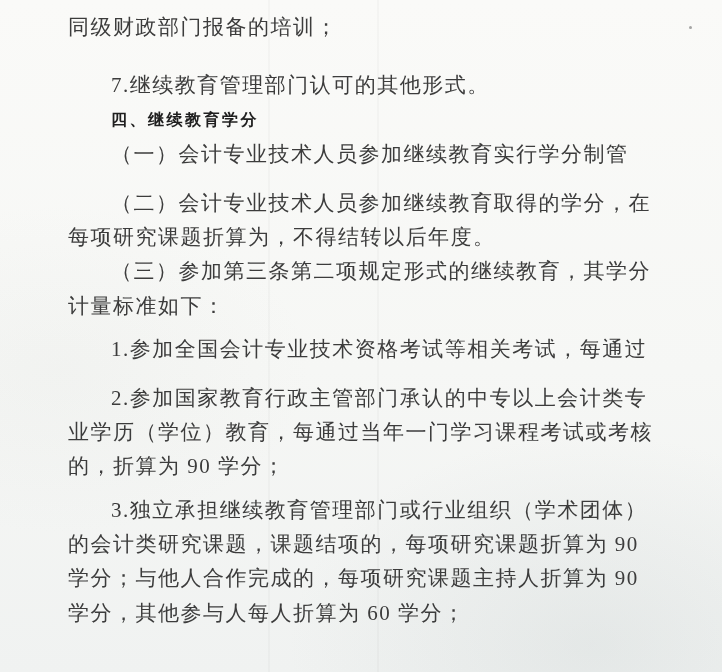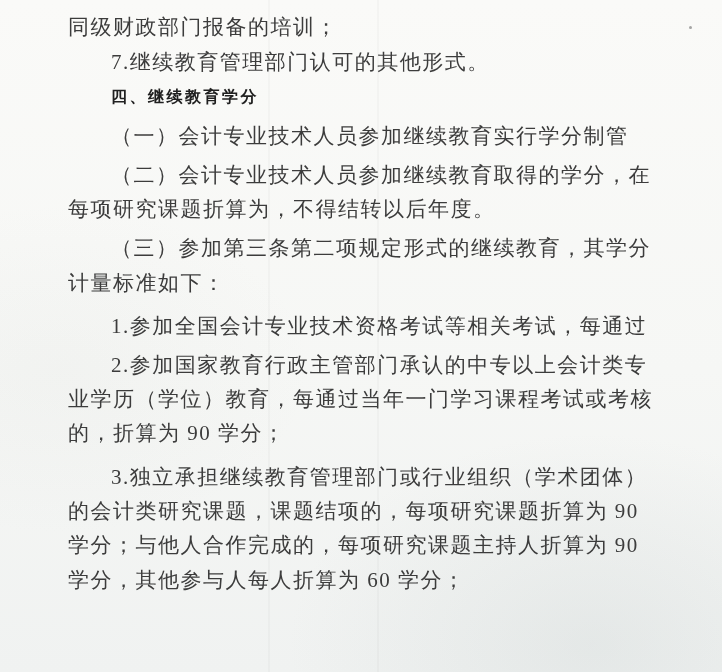--- a/index.html
+++ b/index.html
@@ -14,21 +14,21 @@
   .page{position:absolute;left:68px;top:10px;right:0;}
   .line{
     height:34.4px;line-height:34.4px;font-size:21px;
     letter-spacing:1.5px;color:#3c3c3c;white-space:pre;
   }
   .ind{padding-left:43px;}
   .heading{
     font-family:"Liberation Sans","DejaVu Sans",sans-serif;
     font-weight:700;color:#202020;letter-spacing:2.5px;font-size:16px;
   }
-  .sp1{margin-top:9px}.sp3{margin-top:4px}.sp5{margin-top:5px}.sp7{margin-top:1px}
+  .sp1{margin-top:9px}.sp3{margin-top:14px}.sp5{}.sp7{margin-top:24px}
   .streak{position:absolute;top:0;bottom:0;width:2px;background:rgba(130,140,140,0.05);}
   .streak.s1{left:268px}
   .streak.s2{left:377px}
   .speck{position:absolute;left:689px;top:26px;width:3px;height:3px;border-radius:50%;background:rgba(80,80,80,0.5);}
 </style>
 </head>
 <body>
 
 <div class="streak s1"></div>
 <div class="streak s2"></div>

